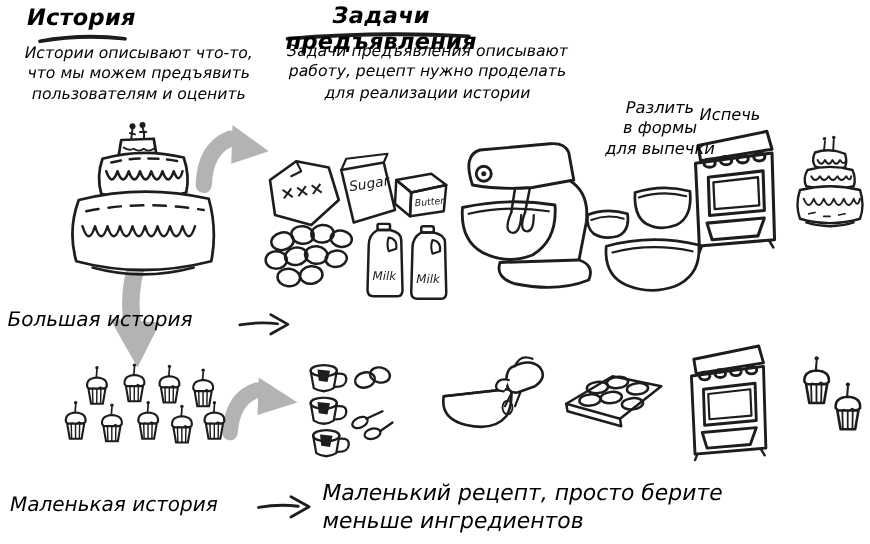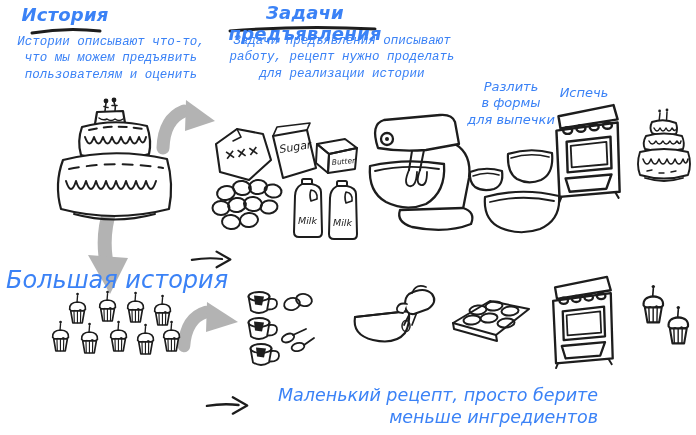--- a/index.html
+++ b/index.html
@@ -1,24 +1,24 @@
 <!DOCTYPE html>
 <html><head>
 <meta charset="utf-8">
 <style>
   html,body{margin:0;padding:0;background:#fff;}
   .canvas{position:relative;width:696px;height:435px;background:#fff;overflow:hidden;
-          font-family:"DejaVu Sans",sans-serif;font-style:italic;color:#3b82f6;}
+          font-family:"DejaVu Sans",sans-serif;font-style:italic;color:#000000;}
   .abs{position:absolute;}
   .hw{white-space:pre-line;}
   .title{font-size:18px;font-weight:bold;text-align:center;letter-spacing:.2px;z-index:2;}
-  .para{font-size:12.5px;line-height:1.3;text-align:center;z-index:2;font-family:Liberation Mono, monospace;}
+  .para{font-size:12.5px;line-height:1.3;text-align:center;z-index:2;}
   .step-label{font-size:13px;line-height:1.25;text-align:center;z-index:2;}
-  .row-label{font-size:24px;white-space:nowrap;z-index:2;margin-top:20px;}
-  .recipe-big{font-size:17.5px;text-align:right;line-height:1.25;z-index:2;}
+  .row-label{font-size:16px;white-space:nowrap;z-index:2;}
+  .recipe-big{font-size:17.5px;text-align:left;line-height:1.25;z-index:2;}
   svg{overflow:visible;}
   .ink{stroke:#1d1d1d;fill:none;stroke-linecap:round;stroke-linejoin:round;}
   text.hand{font-family:"DejaVu Sans",sans-serif;font-style:italic;fill:#1d1d1d;stroke:none;}
 </style>
 </head>
 <body>
 
 <div class="canvas">
 
   <svg width="0" height="0" style="position:absolute" aria-hidden="true">
@@ -93,21 +93,21 @@
 пользователям и оценить</div>
 
   <div class="abs title" style="left:210px;top:2px;width:190px">Задачи предъявления</div>
   <svg class="abs" style="left:228px;top:24px" width="150" height="10" viewBox="0 0 150 10">
     <path class="ink" d="M2,7 Q75,1 147,5" stroke-width="3"></path>
   </svg>
   <div class="abs para hw" style="left:228px;top:33px;width:228px">Задачи предъявления описывают
 работу, рецепт нужно проделать
 для реализации истории</div>
 
-  <div class="abs step-label hw" style="left:462px;top:79px;width:98px">Разлить
+  <div class="abs step-label hw" style="left:479px;top:79px;width:98px">Разлить
 в формы
 для выпечки</div>
   <div class="abs step-label hw" style="left:552px;top:85px;width:64px">Испечь</div>
 
   <svg class="abs" style="left:48px;top:95px" width="132" height="140" viewBox="0 0 132 140">
     <g class="ink" stroke-width="2.2">
       <circle cx="58" cy="6" r="2.4" fill="#1d1d1d" stroke="none"></circle>
       <path d="M58,8 l-1,8 M56,11.5 l4,1" stroke-width="1.6"></path>
       <circle cx="66" cy="5" r="2.4" fill="#1d1d1d" stroke="none"></circle>
       <path d="M66,7 q2,5 1,9 M64,10.5 l5,0" stroke-width="1.6"></path>
@@ -261,19 +261,20 @@
 
   <svg class="abs" style="left:543px;top:272px" width="76" height="98" viewBox="0 0 78 102">
     <use href="#sym-oven"></use>
   </svg>
 
   <svg class="abs" style="left:638px;top:283px" width="56" height="70" viewBox="0 0 56 70">
     <use href="#sym-cupcake" width="22" height="32" transform="translate(1,1) scale(1.3)"></use>
     <use href="#sym-cupcake" width="22" height="32" transform="translate(26,22) scale(1.3)"></use>
   </svg>
 
+  <div class="abs row-label" style="left:8px;top:394px">Маленькая история</div>
   <svg class="abs" style="left:204px;top:392px" width="48" height="26" viewBox="0 0 50 24">
       <use href="#sym-thin-arrow"></use>
     </svg>
   <div class="abs recipe-big hw" style="left:258px;top:385px;width:340px">Маленький рецепт, просто берите
 меньше ингредиентов</div>
 
 </div>
 
 </body></html>

